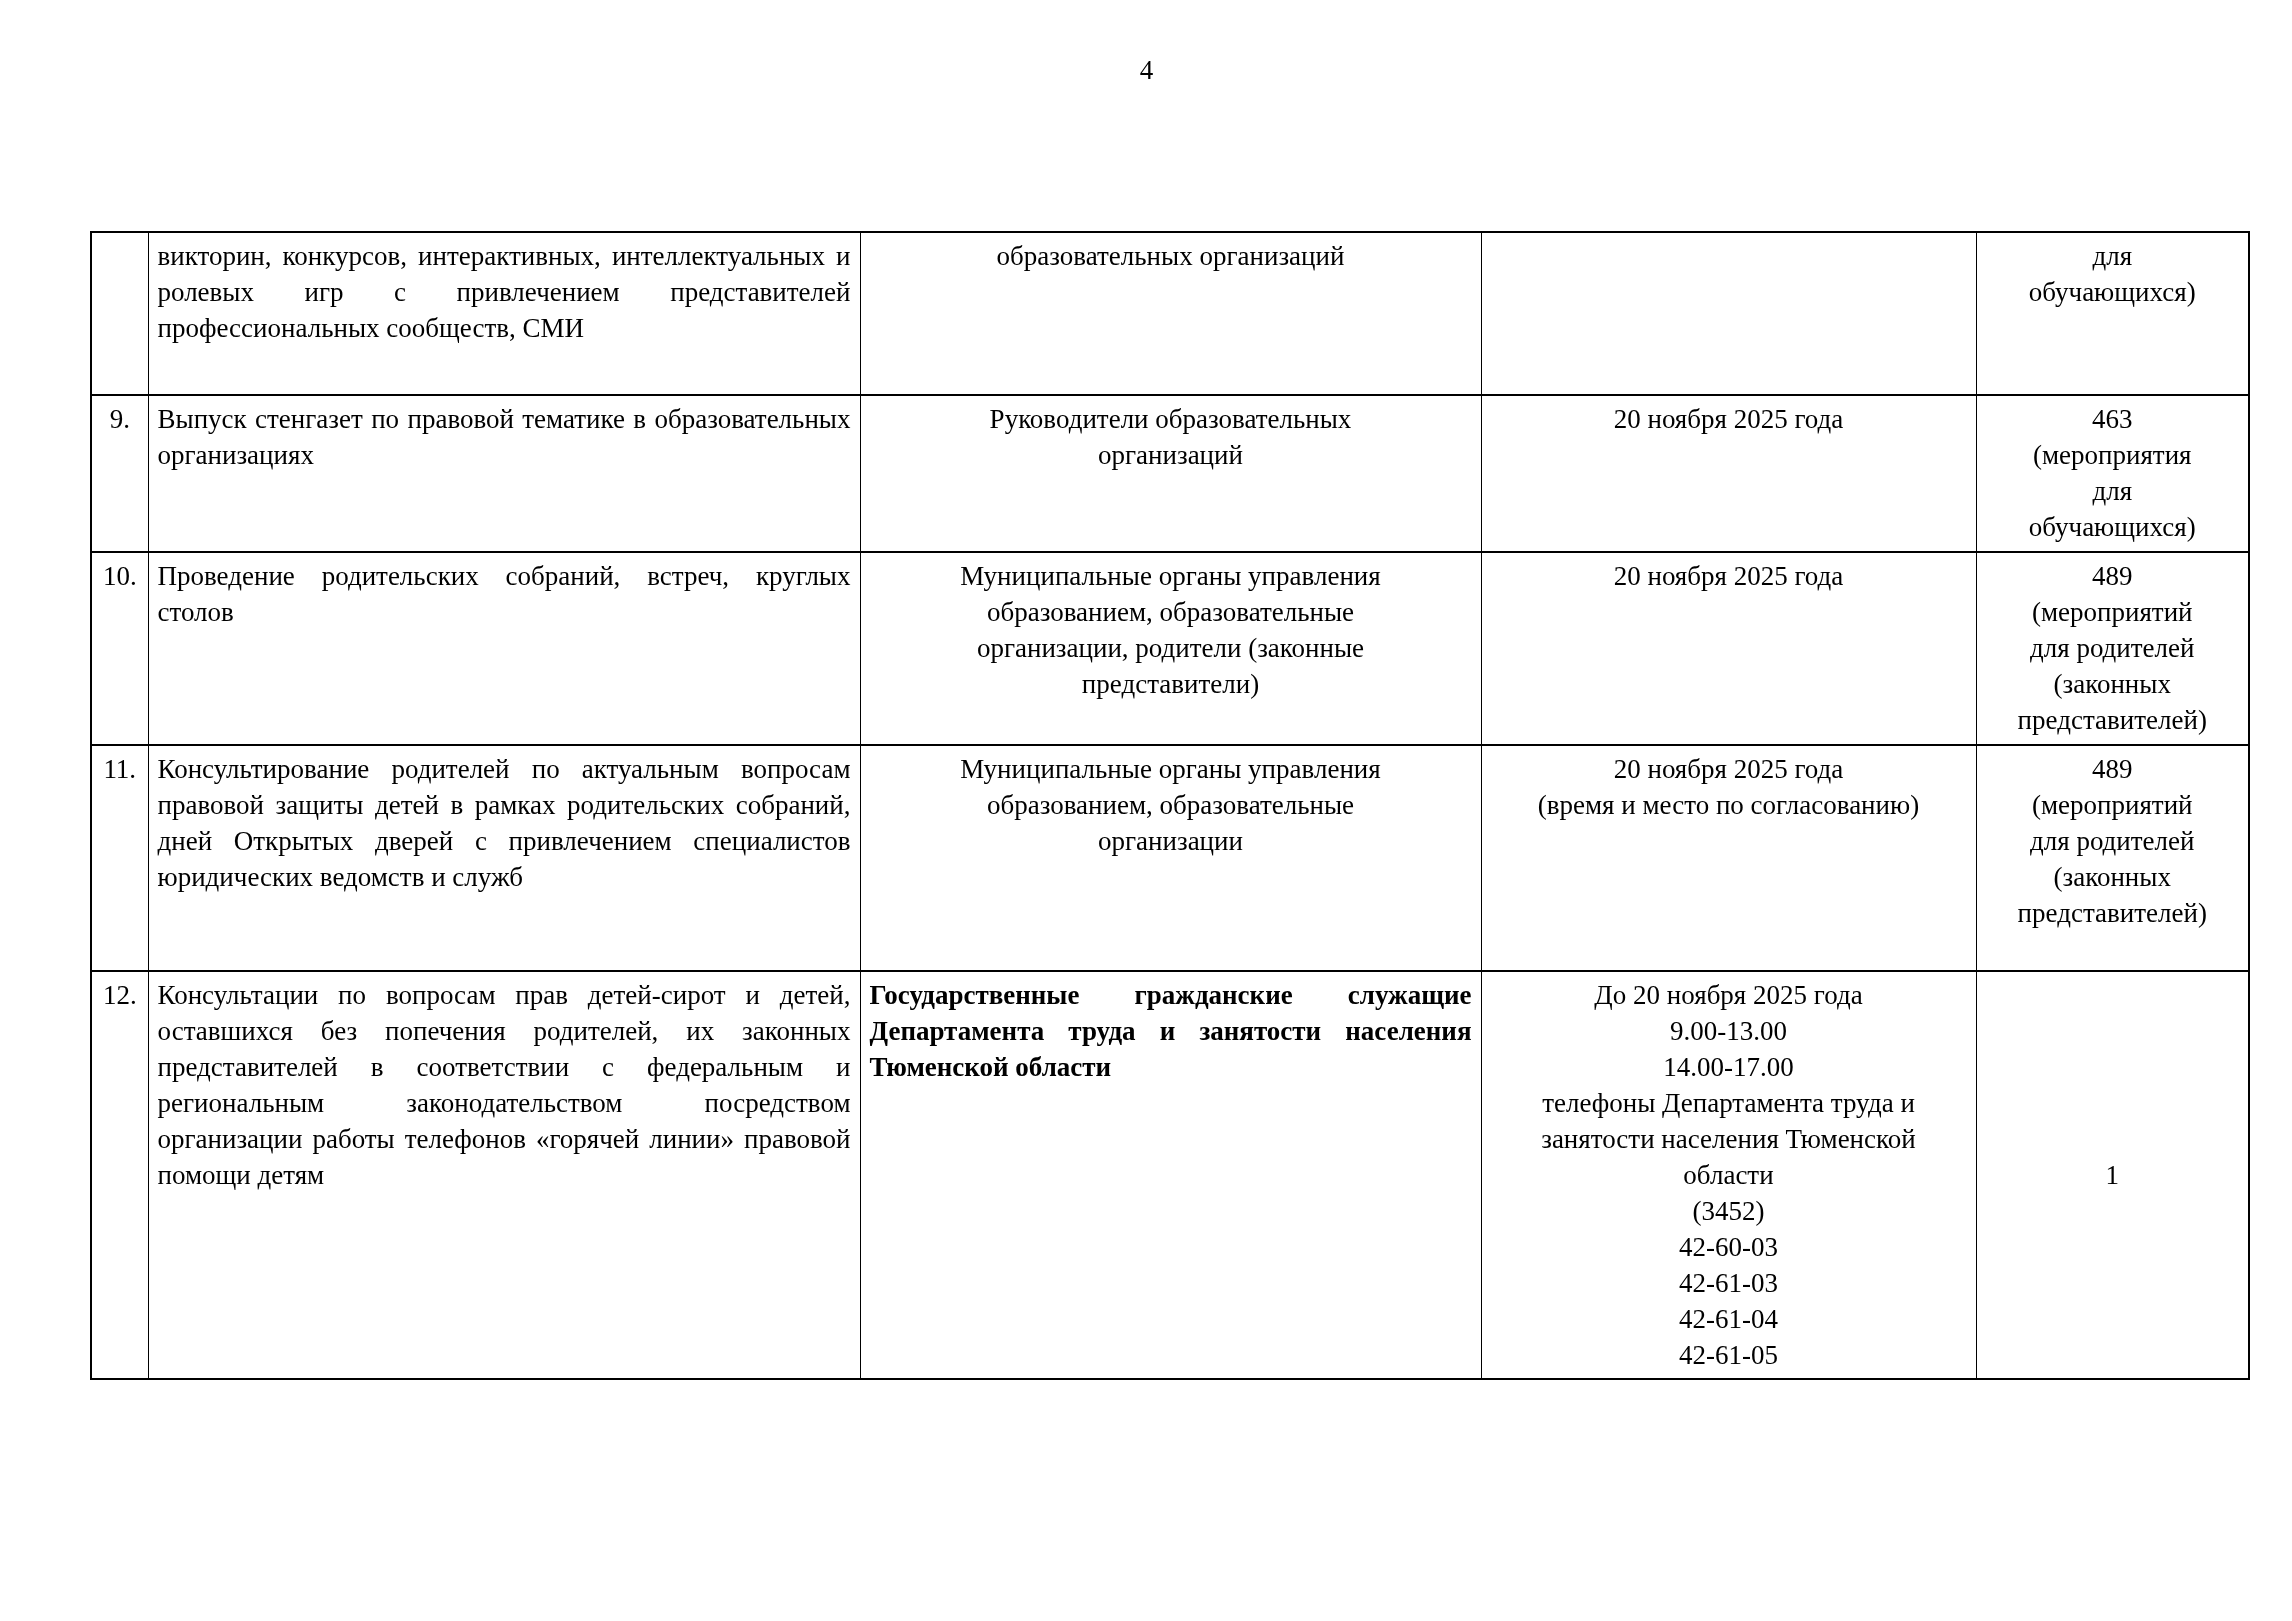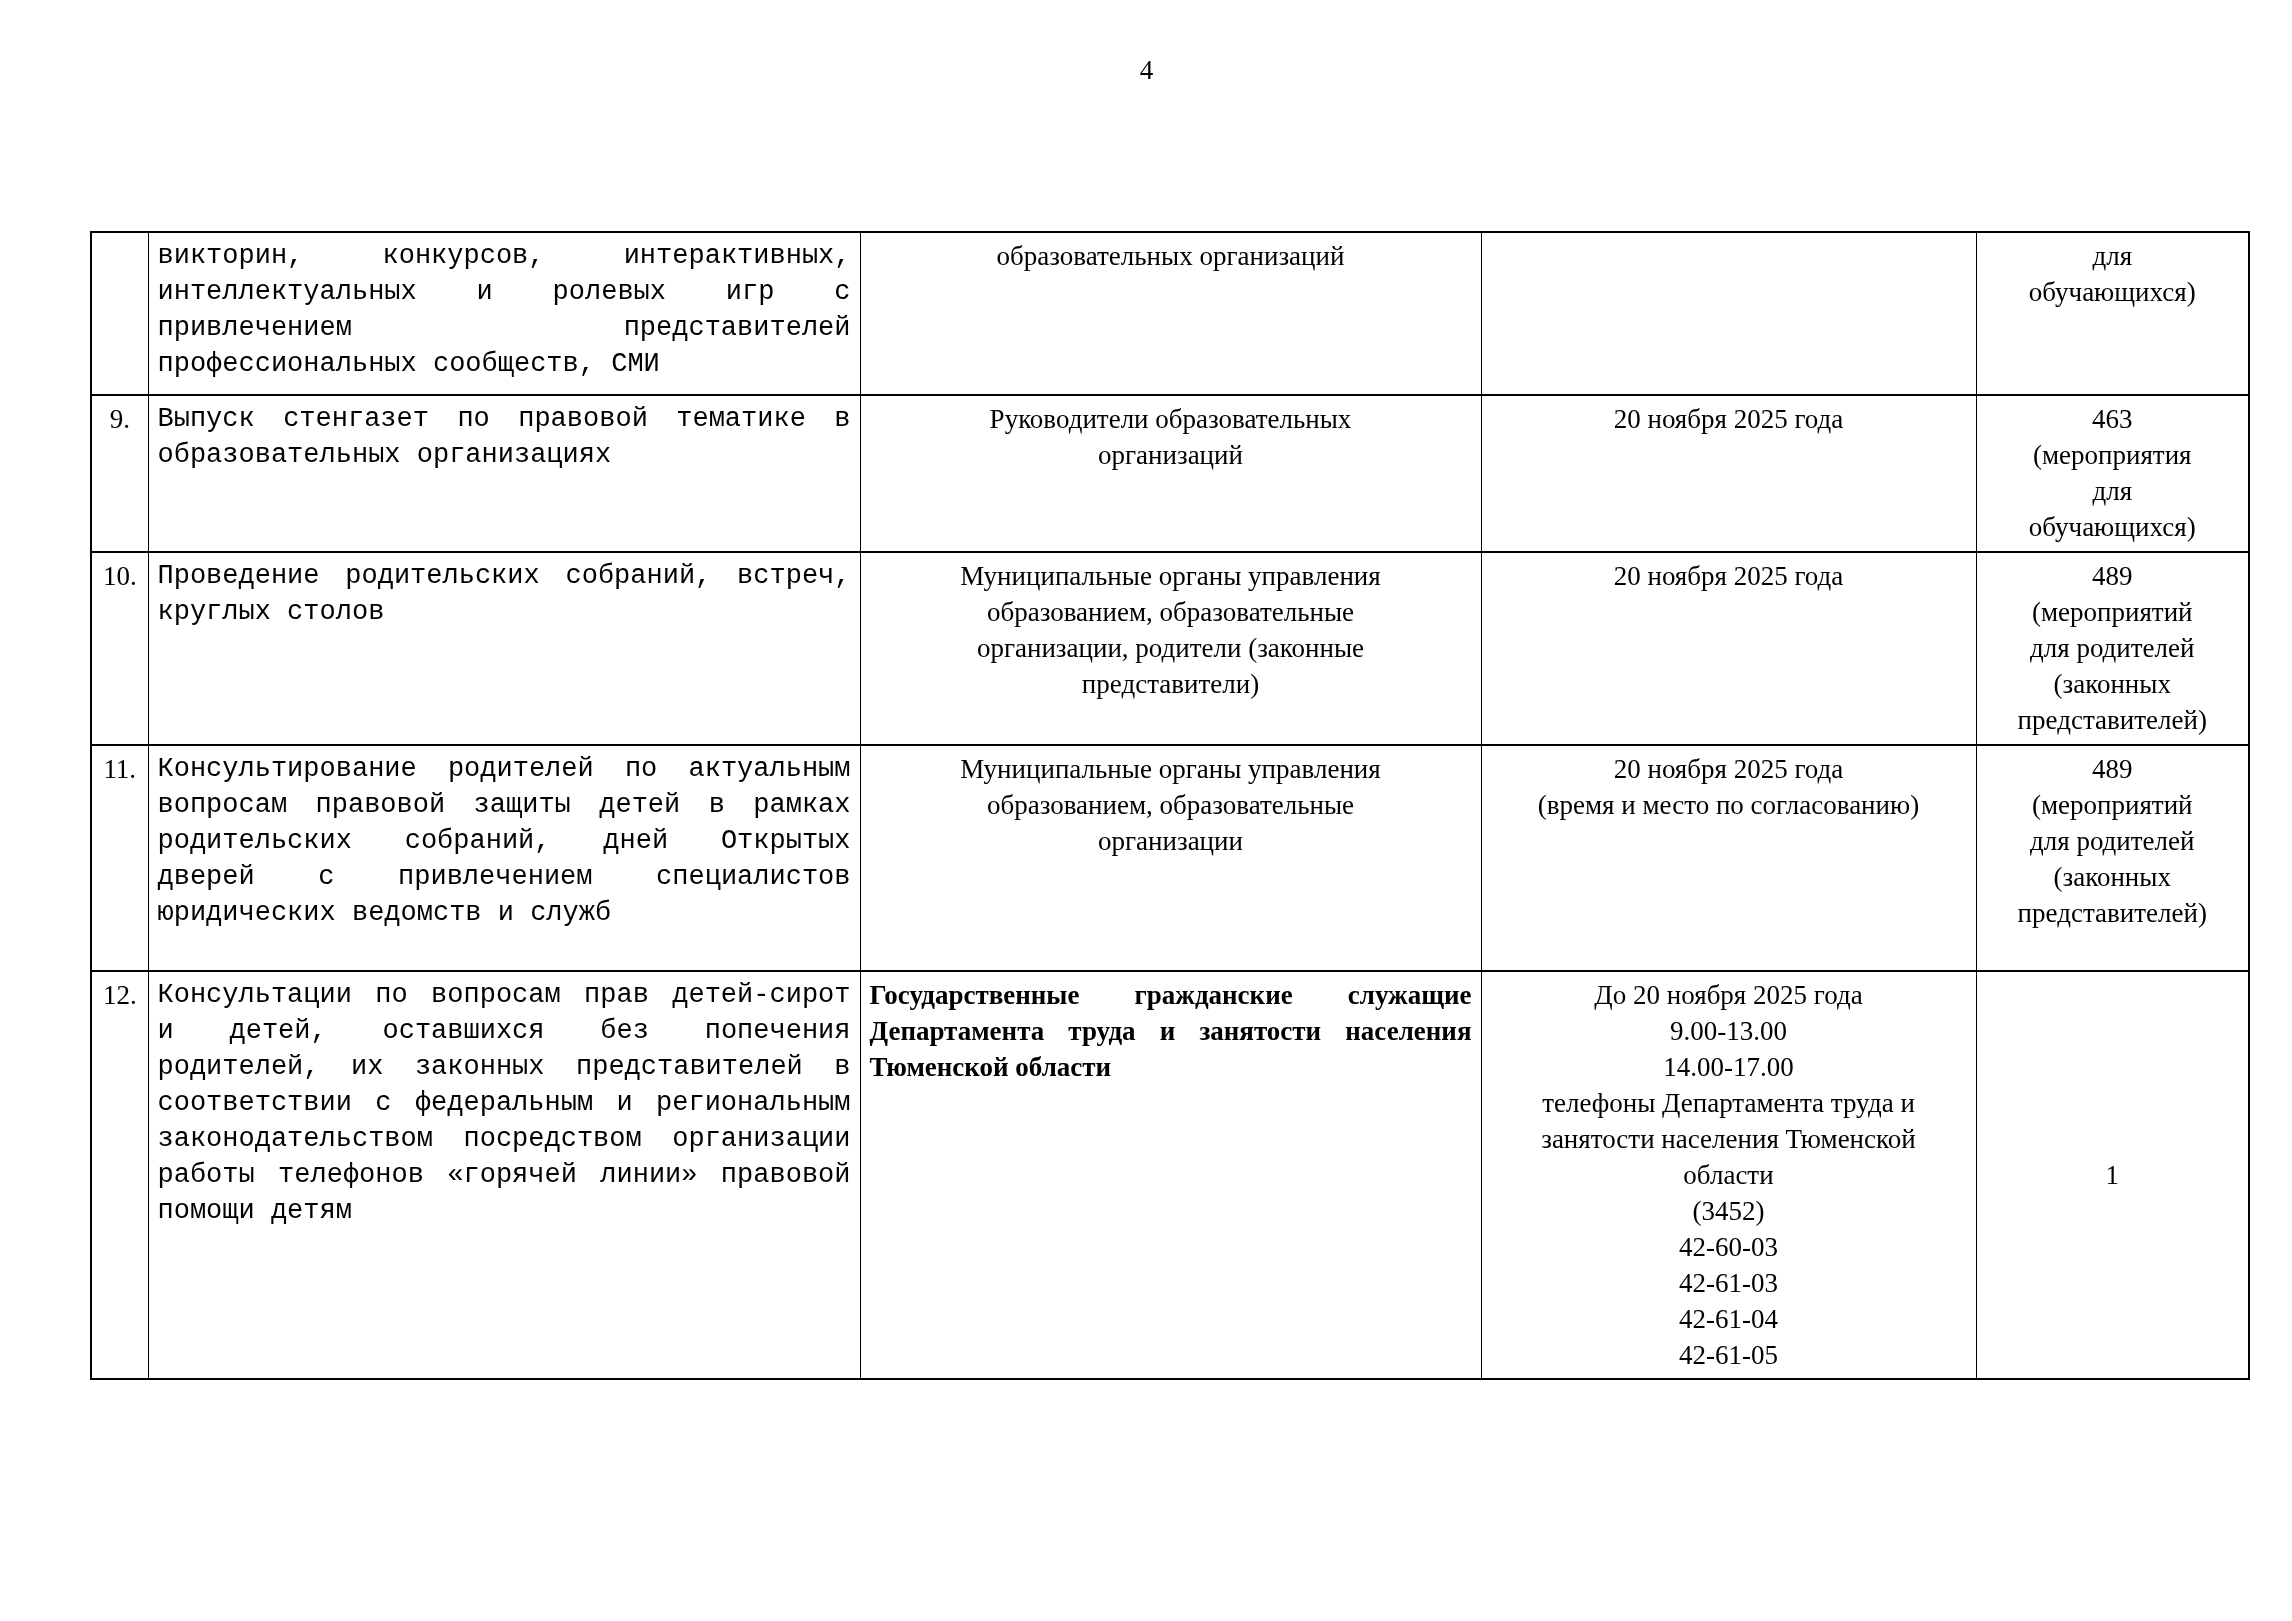--- a/index.html
+++ b/index.html
@@ -46,21 +46,21 @@
   col.w-count { width: 273px; }
 
   .r0   { height: 163px; }
   .r1   { height: 150px; }
   .r2   { height: 191px; }
   .r3   { height: 226px; padding-left: 24px; }
   .rsec { height: 115px; }
   .r4   { height: 344px; }
 
   td.c-num   { text-align: center; vertical-align: middle; padding: 1.8px 1.8px; }
-  td.c-act   { text-align: justify; font-family: Liberation Mono, monospace; }
+  td.c-act   { text-align: justify; }
   td.c-resp  { text-align: center; white-space: pre-line; margin-top: 38px; }
   td.c-date  { text-align: center; white-space: pre-line; }
   td.c-count { text-align: center; white-space: pre-line; padding: 3.6px 3.6px; }
 
   tr.rsec td {
     text-align: center;
     vertical-align: bottom;
     font-weight: bold;
     padding-bottom: 7.2px;
   }

